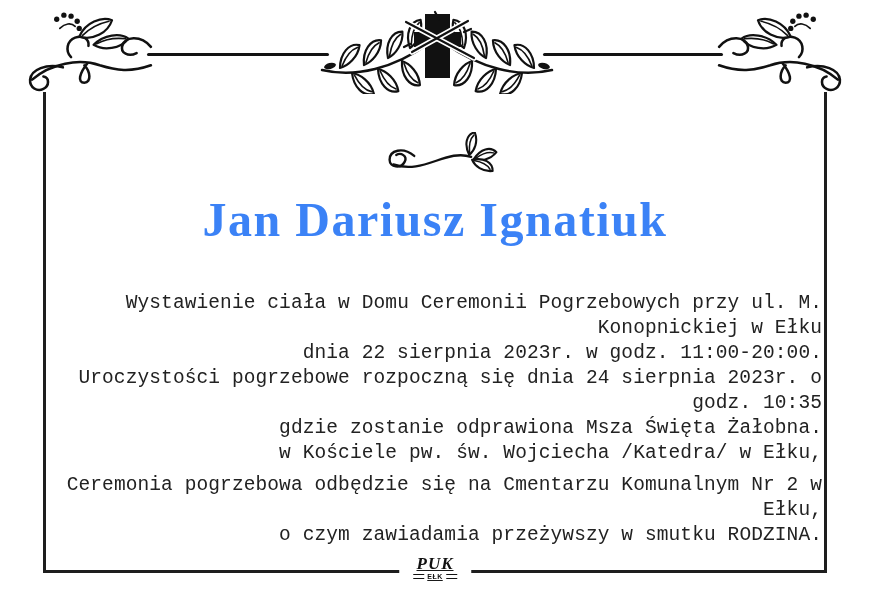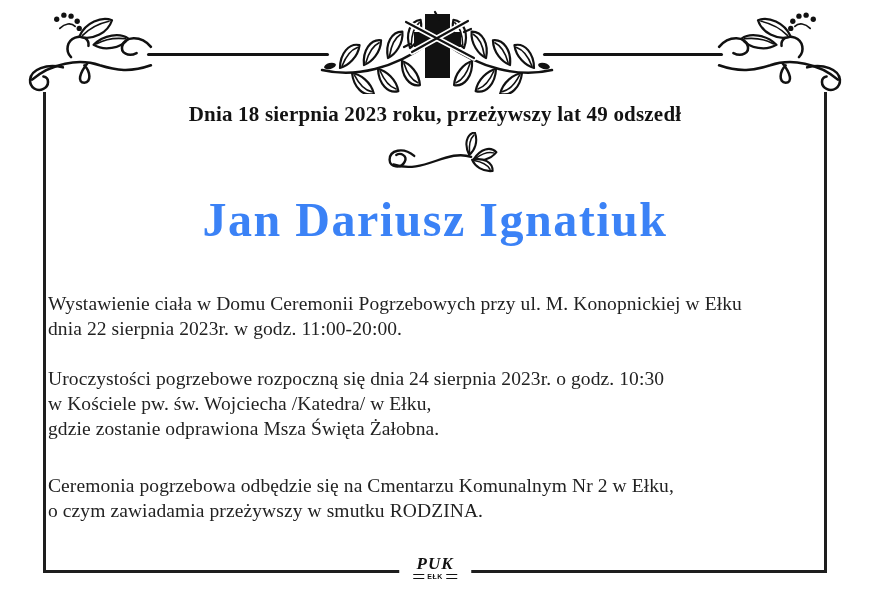--- a/index.html
+++ b/index.html
@@ -46,38 +46,39 @@
   .deceased-name {
     position: absolute; left: 0; top: 192px; width: 100%;
     text-align: center;
     font-family: "Liberation Serif", serif;
     font-weight: bold; font-size: 48px; letter-spacing: 1.5px;
     color: #3b82f6;
   }
 
   .notice-paragraph {
     position: absolute; left: 48px; width: 774px;
-    text-align: left;
-    font-family: Liberation Serif, serif;
+    text-align: right;
+    font-family: Liberation Mono, monospace;
     font-weight: 400; font-size: 19.5px; line-height: 25px;
     letter-spacing: 0.1px;
     color: #222222;
   }
   .para-1 { top: 291px; }
   .para-2 { top: 366px; }
   .para-3 { top: 473px; }
 
   
   .puk-logo {
     position: absolute; left: 50%; top: 553px;
     transform: translateX(-50%);
     background: #ffffff;
     padding: 2px 14px 3px 14px;
     text-align: center;
     z-index: 2;
+    text-decoration: underline;
   }
   .puk-main {
     font-family: "Liberation Serif", serif;
     font-style: italic; font-weight: bold;
     font-size: 17px; line-height: 17px; letter-spacing: 1px;
     color: #111111;
   }
   .puk-sub {
     display: flex; align-items: center; justify-content: center; gap: 3px;
     margin-top: 1px;
@@ -175,21 +176,20 @@
       <path d="M117 6 L121 13"></path>
       <path d="M146 26 L153 23"></path>
       <path d="M92 38 L86 41"></path>
     </g>
   </svg>
 
   <div class="frame-line frame-left"></div>
   <div class="frame-line frame-right"></div>
   <div class="frame-line frame-bottom"></div>
 
-  <div class="date-line">Dnia 18 sierpnia 2023 roku, przeżywszy lat 49 odszedł</div>
 
   <svg class="vine-divider" viewBox="0 0 135 46" aria-hidden="true">
     <defs>
       <g id="leafD">
         <path class="leaf" d="M0 0 C6 -11 16 -15 23 -9 C17 0 7 2 0 0 Z"></path>
         <path class="vein" d="M2 -1 C8 -6 15 -9 20 -8"></path>
       </g>
     </defs>
     <path class="stroke" d="M34 24 C22 14 8 18 8 28 C8 36 20 38 24 30 C27 24 20 20 15 23"></path>
     <path class="stroke" d="M12 33 C44 44 68 16 94 25"></path>
@@ -199,23 +199,23 @@
   </svg>
 
   <div class="deceased-name">Jan Dariusz Ignatiuk</div>
 
   <div class="notice-paragraph para-1">
     <div>Wystawienie ciała w Domu Ceremonii Pogrzebowych przy ul. M. Konopnickiej w Ełku</div>
     <div>dnia 22 sierpnia 2023r. w godz. 11:00-20:00.</div>
   </div>
 
   <div class="notice-paragraph para-2">
-    <div>Uroczystości pogrzebowe rozpoczną się dnia 24 sierpnia 2023r. o godz. 10:30</div>
+    <div>Uroczystości pogrzebowe rozpoczną się dnia 24 sierpnia 2023r. o godz. 10:35</div>
+    <div>gdzie zostanie odprawiona Msza Święta Żałobna.</div>
     <div>w Kościele pw. św. Wojciecha /Katedra/ w Ełku,</div>
-    <div>gdzie zostanie odprawiona Msza Święta Żałobna.</div>
   </div>
 
   <div class="notice-paragraph para-3">
     <div>Ceremonia pogrzebowa odbędzie się na Cmentarzu Komunalnym Nr 2 w Ełku,</div>
     <div>o czym zawiadamia przeżywszy w smutku RODZINA.</div>
   </div>
 
   <div class="puk-logo">
     <div class="puk-main">PUK</div>
     <div class="puk-sub">

